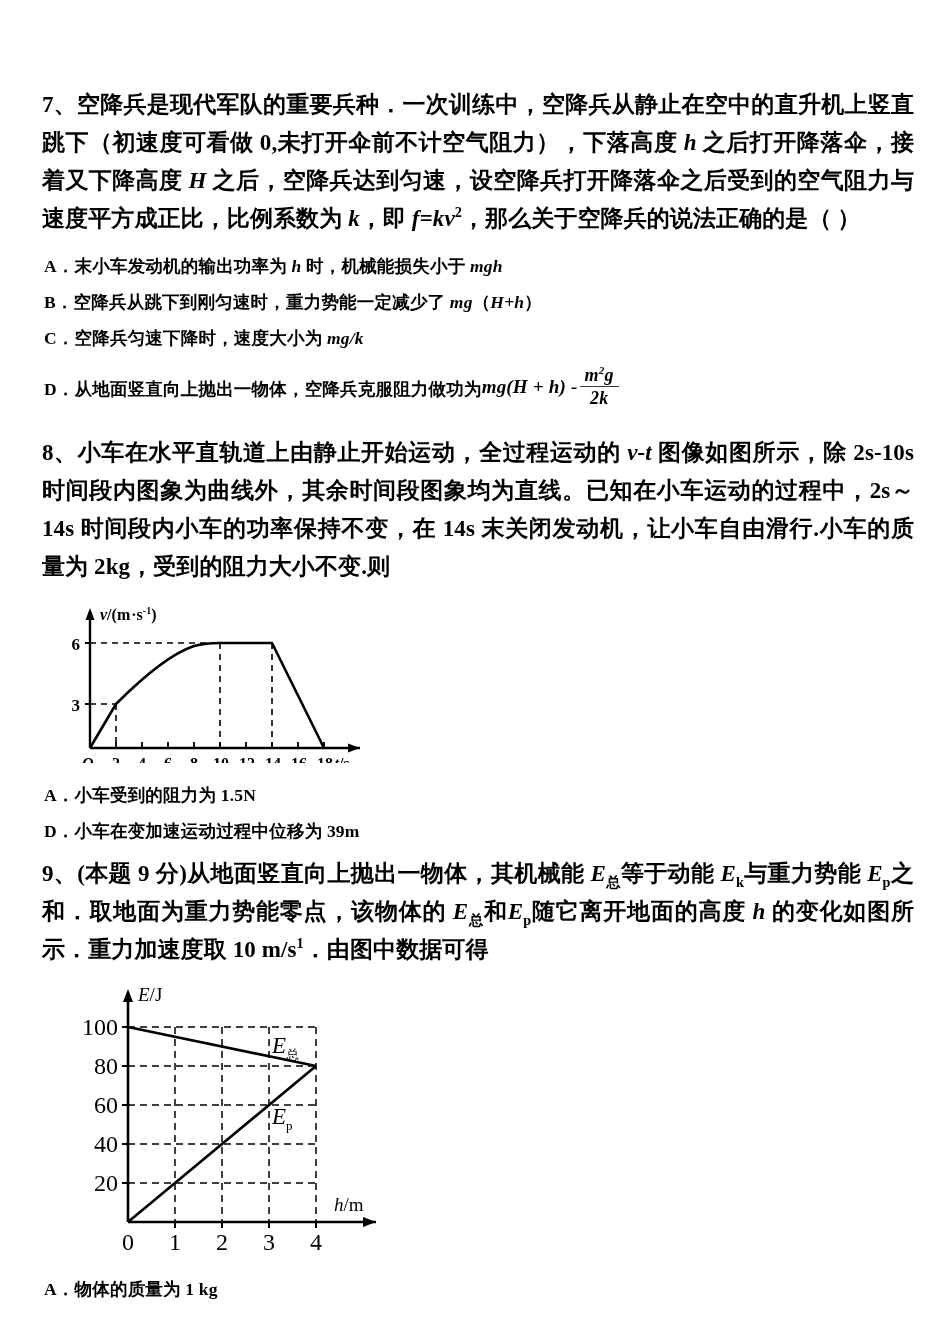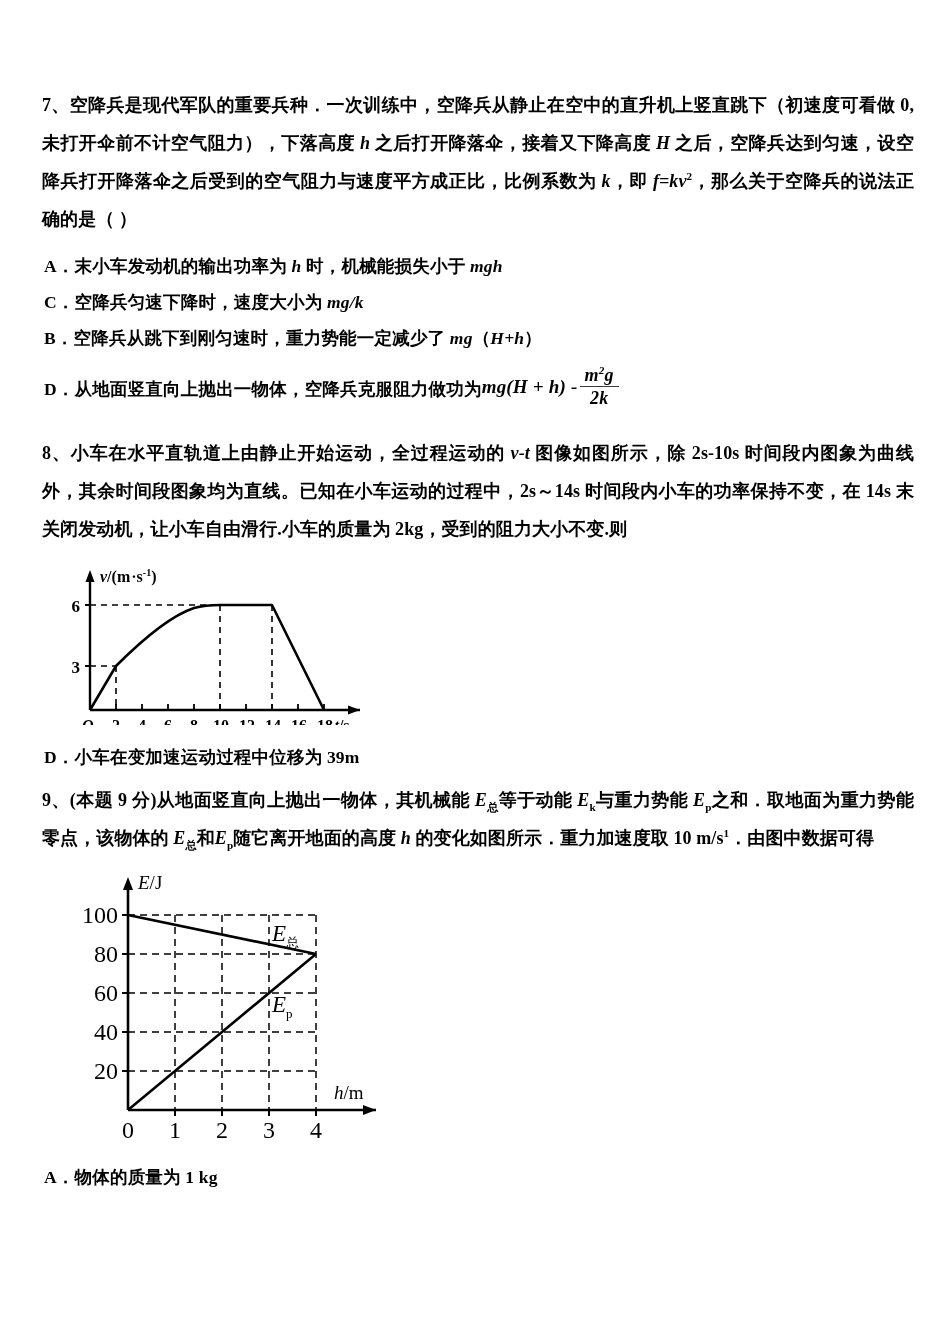--- a/index.html
+++ b/index.html
@@ -24,21 +24,21 @@
   }
   .content {
     position: absolute;
     left: 42px;
     top: 86px;
     width: 872px;
   }
 
   
   .q-stem {
-    font-size: 18px;
+    font-size: 23px;
     line-height: 38px;
     text-align: justify;
     font-weight: 600;
     letter-spacing: 0.1px;
   }
 
   .opt {
     font-size: 17.5px;
     line-height: 36px;
     font-weight: 600;
@@ -118,25 +118,25 @@
       <span>7、</span><span>空降兵是现代军队的重要兵种．一次训练中，空降兵从静止在空中的直升机上竖直跳下（初速度可看做 0,未打开伞前不计空气阻力），下落高度 </span><i class="it">h</i><span> 之后打开降落伞，接着又下降高度 </span><i class="it">H</i><span> 之后，空降兵达到匀速，设空降兵打开降落伞之后受到的空气阻力与速度平方成正比，比例系数为 </span><i class="it">k</i><span>，即 </span><i class="bi">f=kv</i><sup>2</sup><span>，那么关于空降兵的说法正确的是（        ）</span>
     </div>
 
     <div class="spacer-sm"></div>
 
     <div class="opt">
       <span class="ltr">A．</span><span>末小车发动机的输出功率为 </span><i class="bi">h</i><span> 时，机械能损失小于 </span><i class="bi">mgh</i>
     </div>
 
     <div class="opt">
+      <span class="ltr">B．</span><span>空降兵从跳下到刚匀速时，重力势能一定减少了 </span><i class="bi">mg</i><span>（</span><i class="bi">H+h</i><span>）</span>
+    </div>
+
+    <div class="opt">
       <span class="ltr">C．</span><span>空降兵匀速下降时，速度大小为 </span><i class="bi">mg/k</i>
-    </div>
-
-    <div class="opt">
-      <span class="ltr">B．</span><span>空降兵从跳下到刚匀速时，重力势能一定减少了 </span><i class="bi">mg</i><span>（</span><i class="bi">H+h</i><span>）</span>
     </div>
 
     <div class="spacer-sm"></div>
 
     <div class="opt" style="line-height:46px;">
       <span class="ltr">D．</span><span>从地面竖直向上抛出一物体，空降兵克服阻力做功为</span><span class="frac-expr">
           <span>mg(H + h) -</span>
           <span class="frac">
             <span class="num"><span>m</span><sup>2</sup><span>g</span></span>
             <span class="den">2k</span>
@@ -194,20 +194,23 @@
         <text x="265" y="171" font-family="Liberation Serif, serif" font-size="16" font-weight="700" text-anchor="middle">18</text>
 
         <text x="282" y="171" font-family="Liberation Serif, serif" font-size="16" font-weight="700" text-anchor="middle"><tspan font-style="italic">t</tspan><tspan>/s</tspan></text>
         <text x="40" y="22" font-family="Liberation Serif, serif" font-size="16" font-weight="700"><tspan font-style="italic">v</tspan><tspan>/(m</tspan><tspan dx="1">·</tspan><tspan>s</tspan><tspan font-size="10" dy="-6">-1</tspan><tspan dy="6">)</tspan></text>
       </svg>
     </div>
 
     <div class="spacer-sm"></div>
 
     <div class="opt">
+      <span class="ltr">A．</span><span>小车受到的阻力为 1.5N</span>
+    </div>
+    <div class="opt">
       <span class="ltr">D．</span><span>小车在变加速运动过程中位移为 39m</span>
     </div>
 
     <div class="q-stem" style="margin-top:6px;">
       <span>9、</span><span>(本题 9 分)从地面竖直向上抛出一物体，其机械能 </span><i class="bi">E</i><sub>总</sub><span>等于动能 </span><i class="bi">E</i><sub>k</sub><span>与重力势能 </span><i class="bi">E</i><sub>p</sub><span>之和．取地面为重力势能零点，该物体的 </span><i class="bi">E</i><sub>总</sub><span>和</span><i class="bi">E</i><sub>p</sub><span>随它离开地面的高度 </span><i class="bi">h</i><span> 的变化如图所示．重力加速度取 10 m/s</span><sup>1</sup><span>．由图中数据可得</span>
     </div>
 
     <div class="fig fig-et">
       <svg width="340" height="280" viewBox="0 0 340 280">
 

